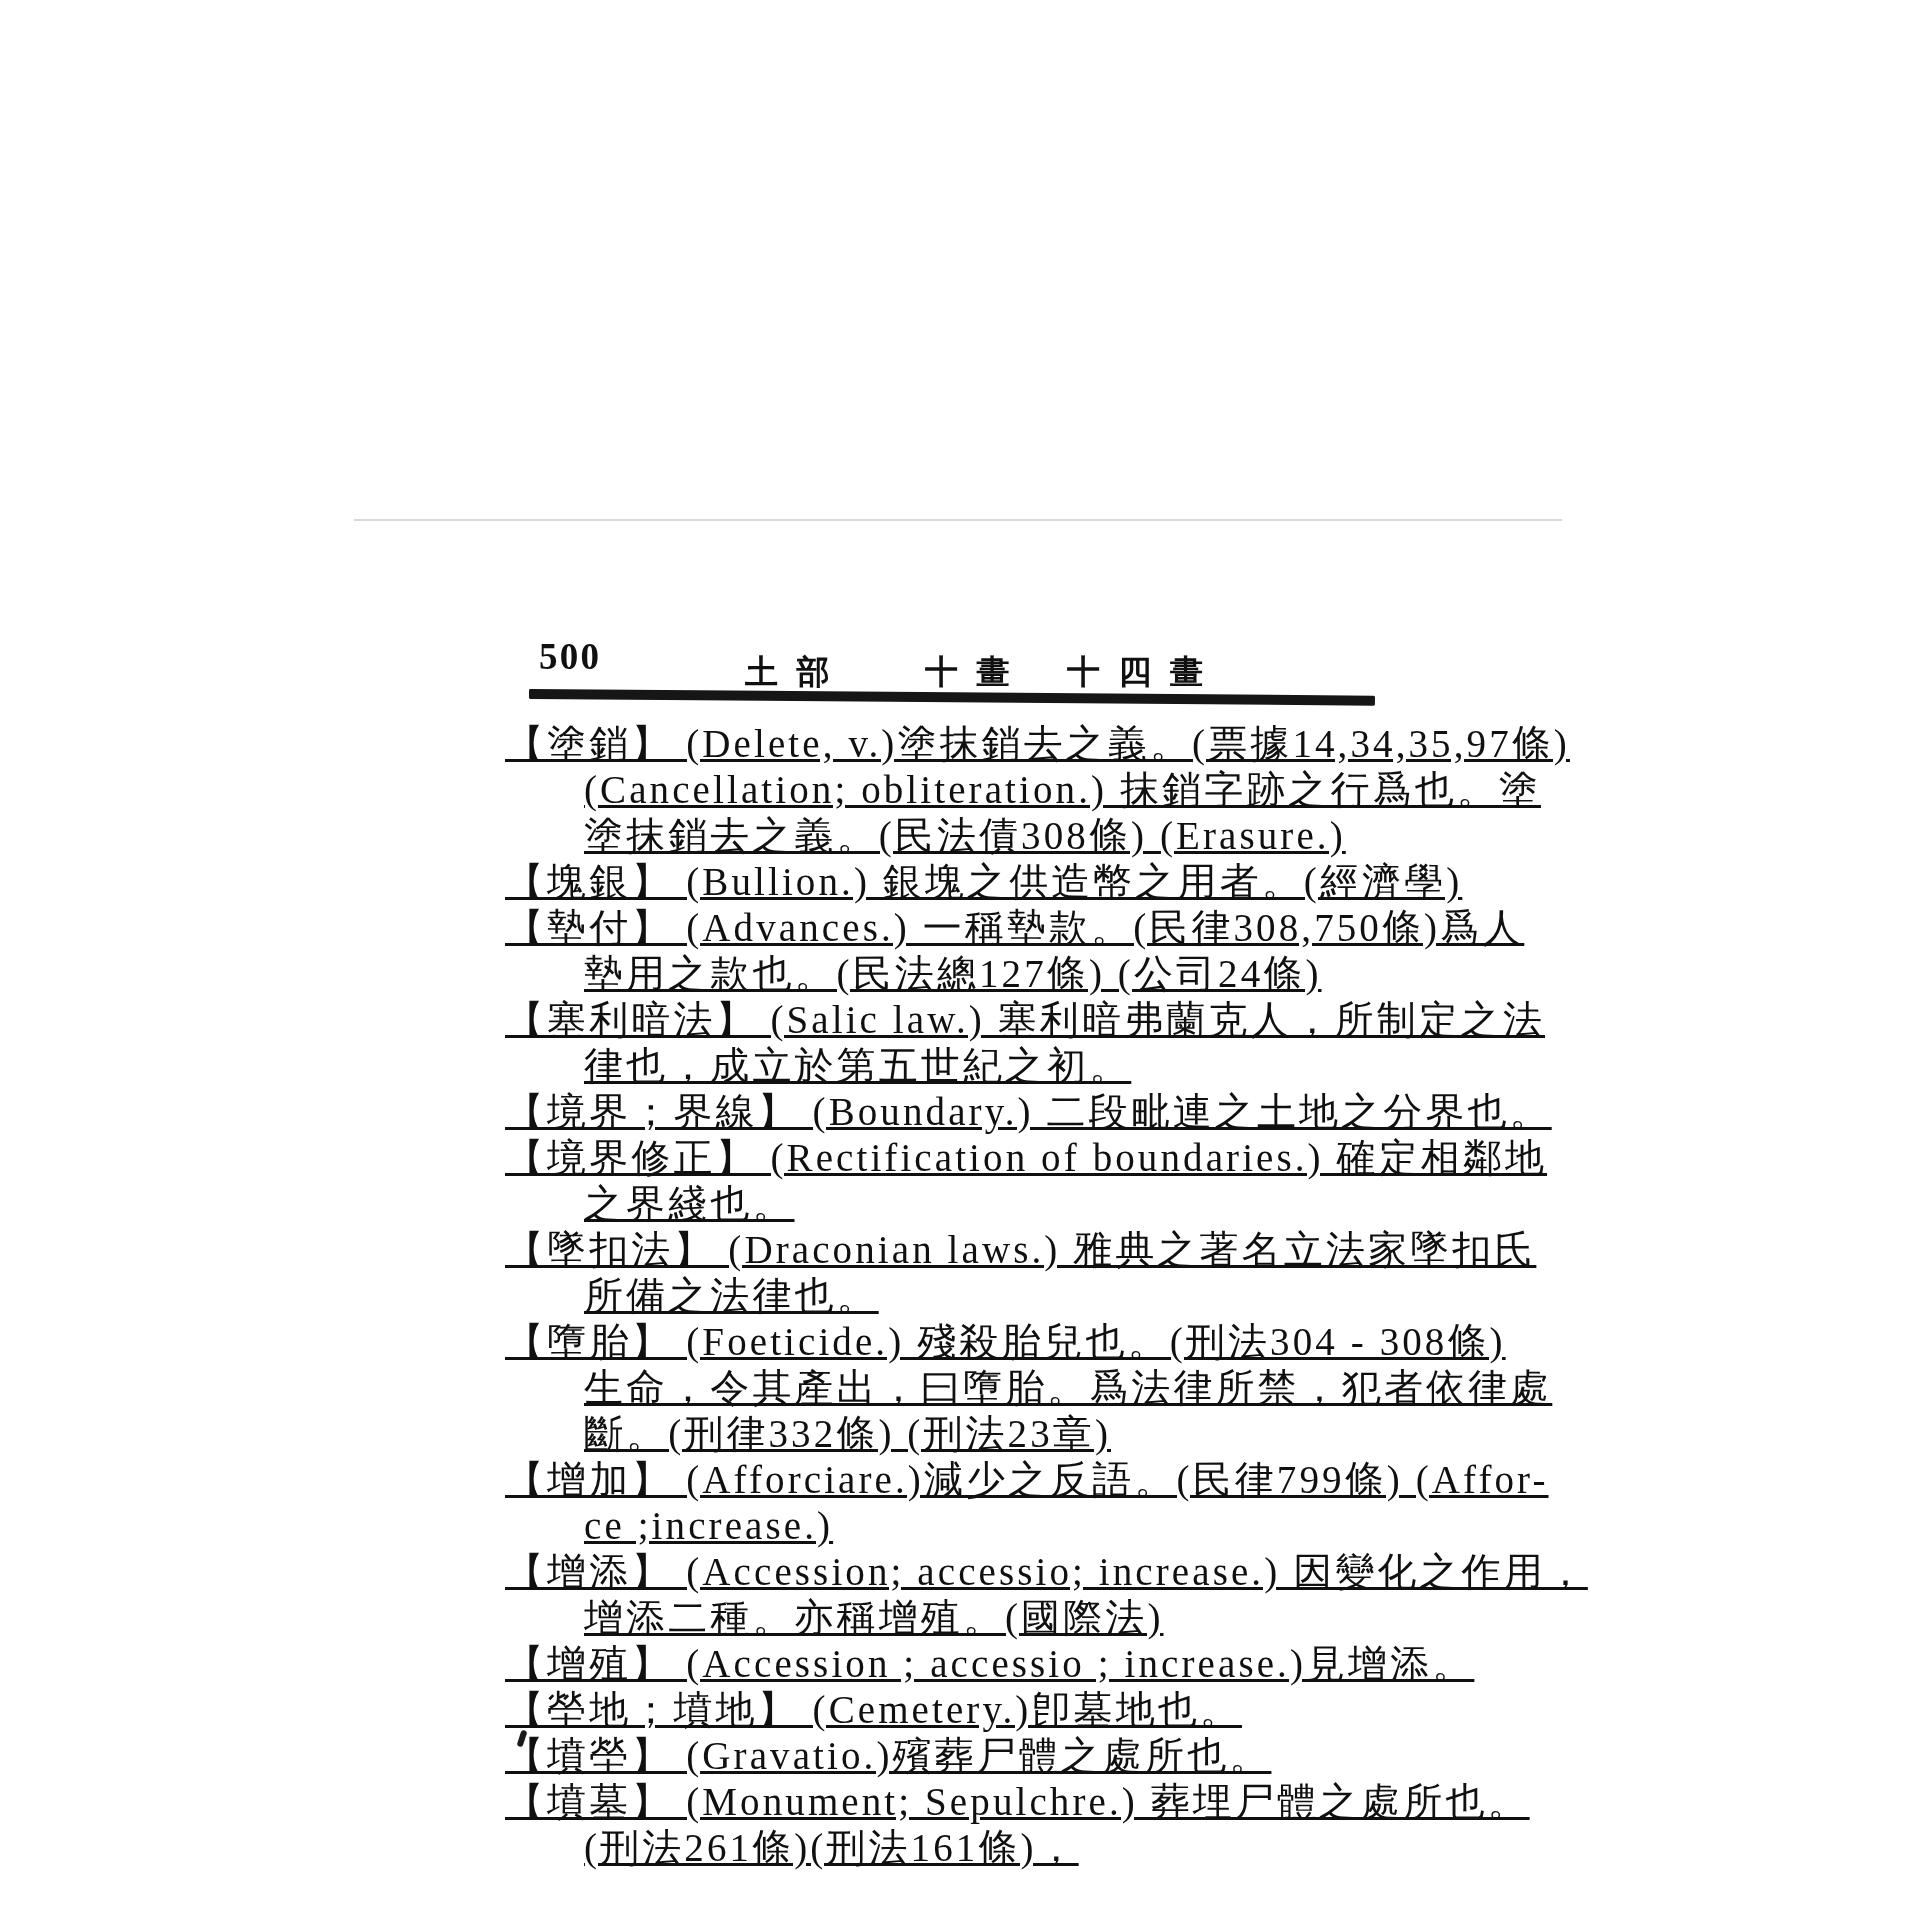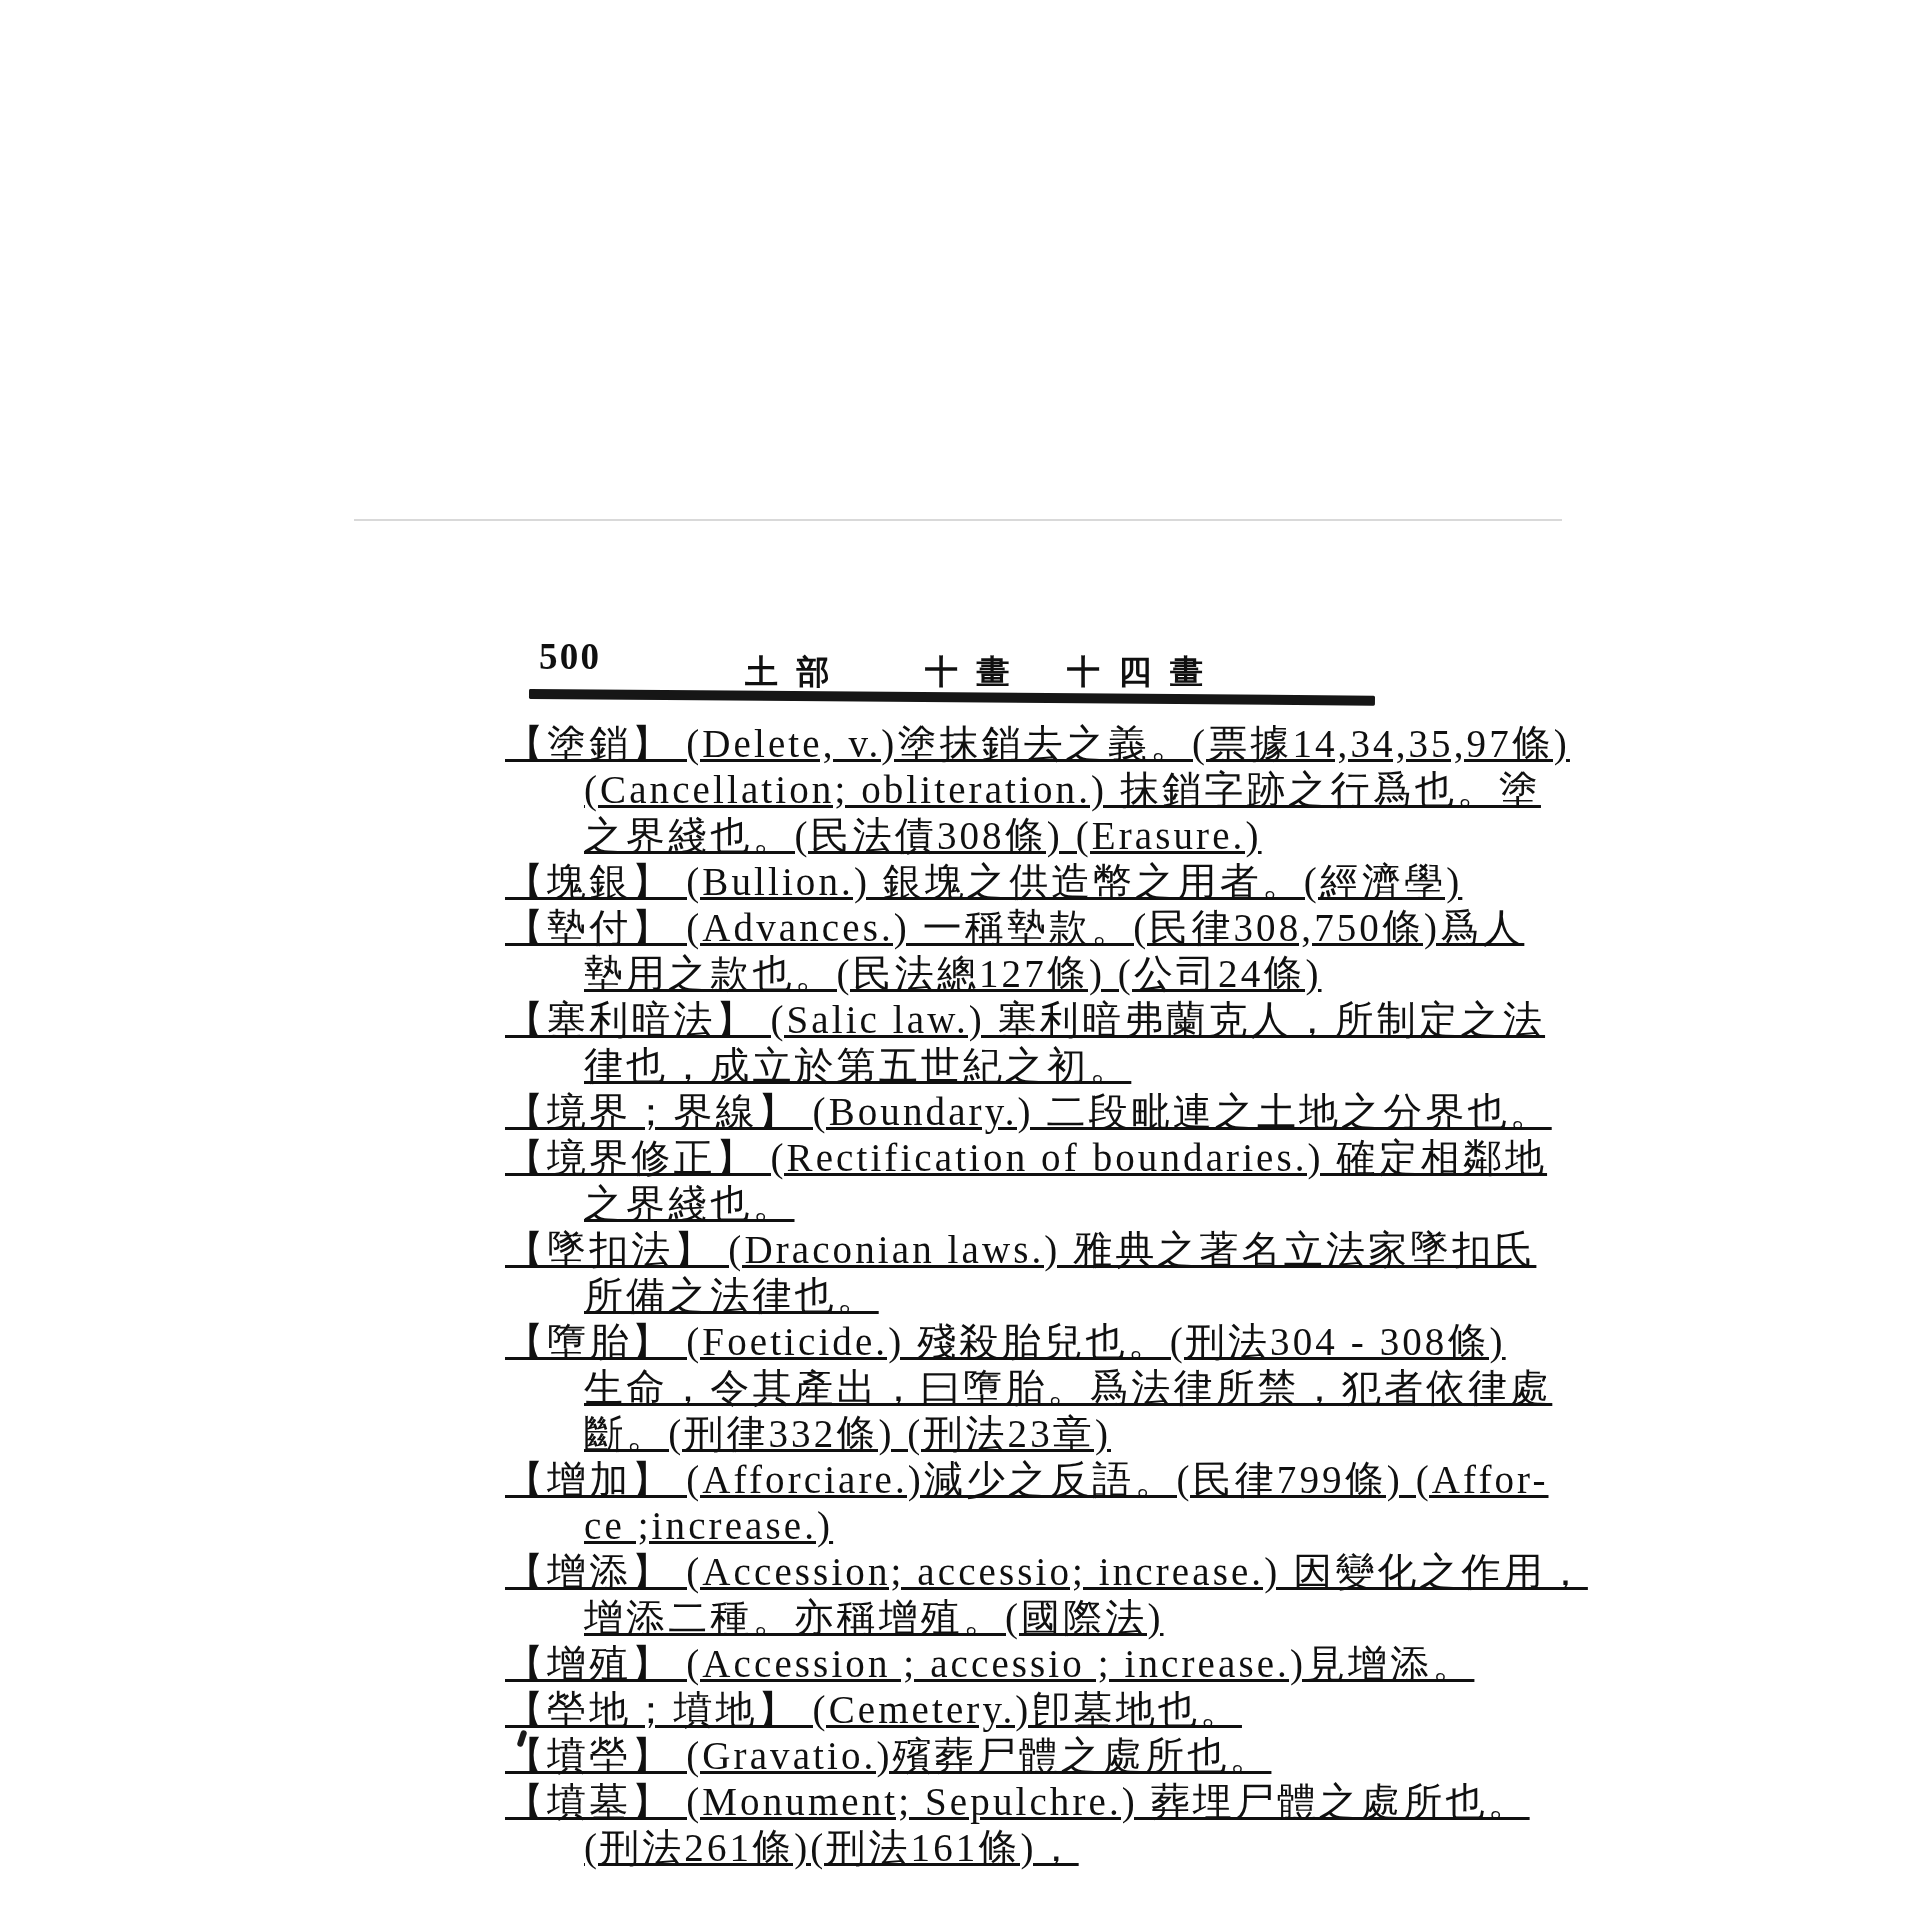--- a/index.html
+++ b/index.html
@@ -57,21 +57,21 @@
     <div class="page-number">500</div>
     <div class="header-title">
       <span class="seg seg-radical">土部</span><span class="seg seg-strokes-a">十畫</span><span class="seg seg-strokes-b">十四畫</span>
     </div>
     <div class="header-rule"></div>
   </div>
 
   <div class="text-block">
       <div class="line">【塗銷】 (Delete, v.)塗抹銷去之義。(票據14,34,35,97條)</div>
       <div class="line cont">(Cancellation; obliteration.) 抹銷字跡之行爲也。塗</div>
-      <div class="line cont">之界綫也。(民法債308條) (Erasure.)</div>
+      <div class="line cont">塗抹銷去之義。(民法債308條) (Erasure.)</div>
       <div class="line">【塊銀】 (Bullion.) 銀塊之供造幣之用者。(經濟學)</div>
       <div class="line">【墊付】 (Advances.) 一稱墊款。(民律308,750條)爲人</div>
       <div class="line cont">墊用之款也。(民法總127條) (公司24條)</div>
       <div class="line">【塞利暗法】 (Salic law.) 塞利暗弗蘭克人，所制定之法</div>
       <div class="line cont">律也，成立於第五世紀之初。</div>
       <div class="line">【境界；界線】 (Boundary.) 二段毗連之土地之分界也。</div>
       <div class="line">【境界修正】 (Rectification of boundaries.) 確定相鄰地</div>
       <div class="line cont">之界綫也。</div>
       <div class="line">【墜扣法】 (Draconian laws.) 雅典之著名立法家墜扣氏</div>
       <div class="line cont">所備之法律也。</div>

